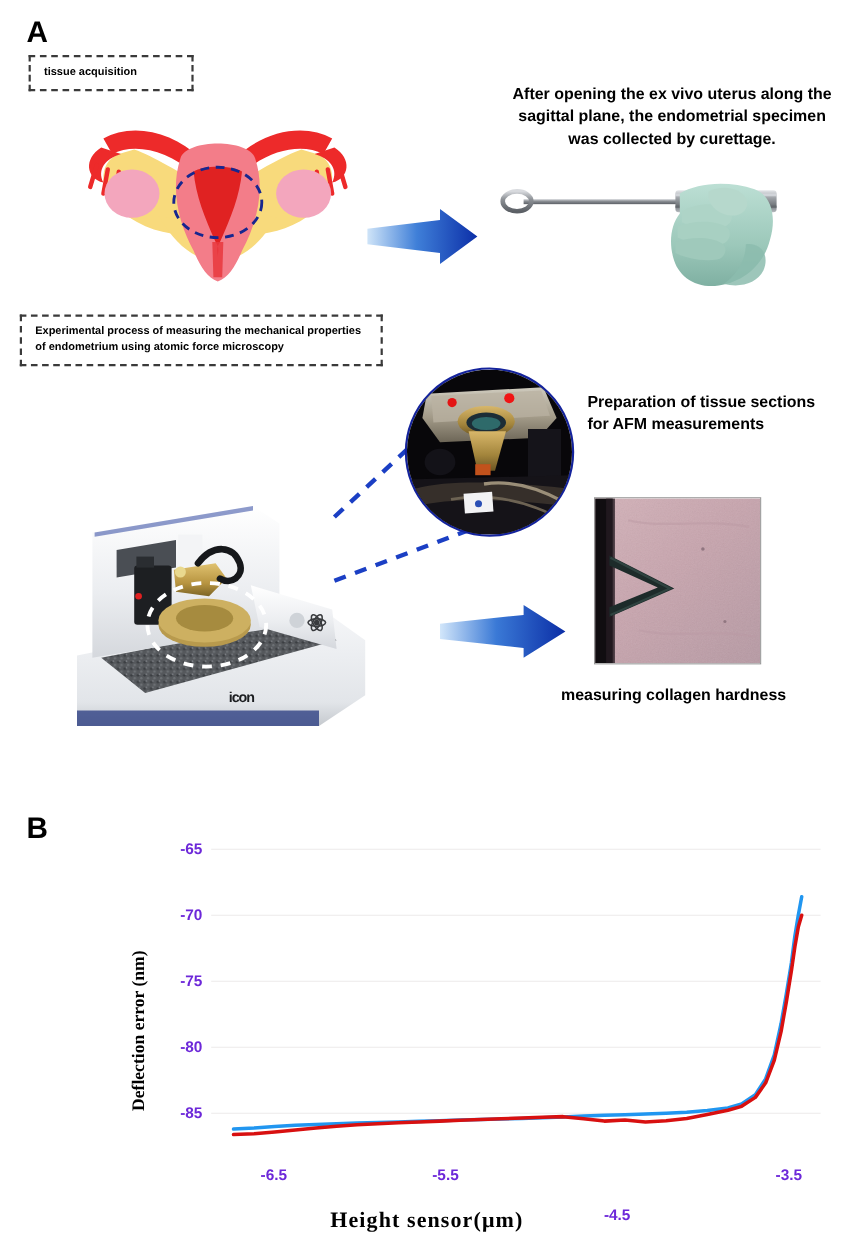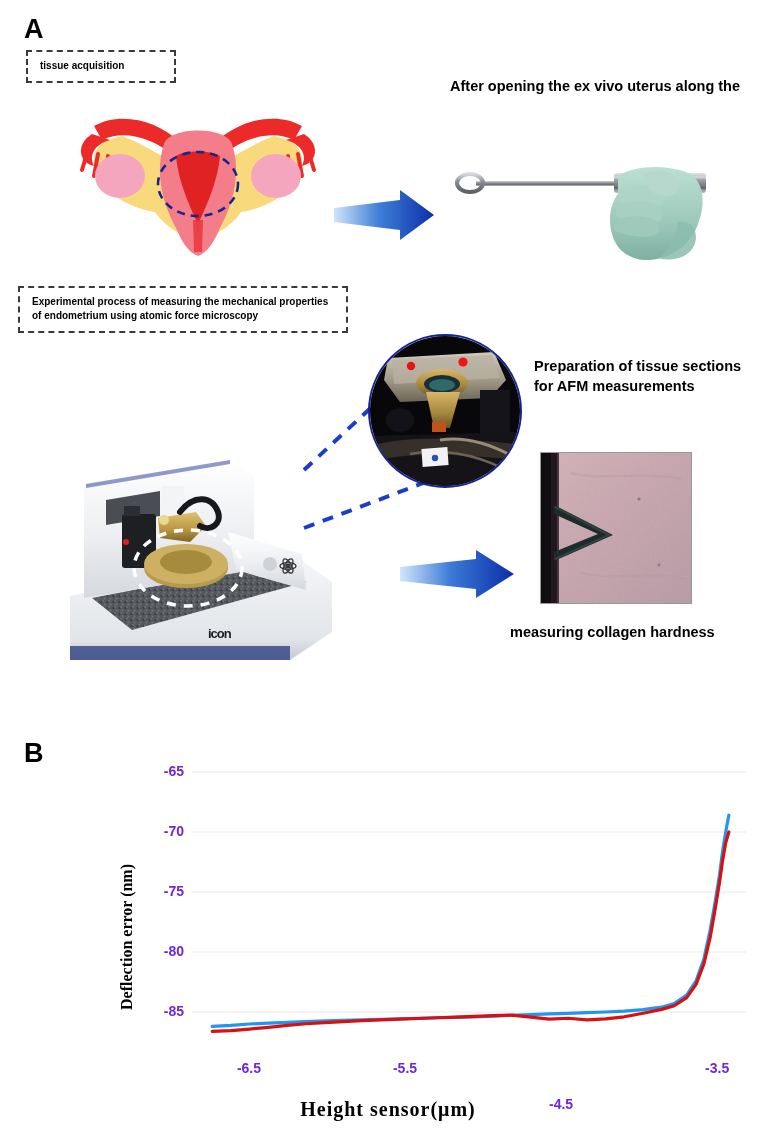--- a/index.html
+++ b/index.html
@@ -81,22 +81,24 @@
       <linearGradient id="agrad1" x1="0" y1="0" x2="1" y2="0">
         <stop offset="0%" stop-color="#cfe4f8"></stop>
         <stop offset="45%" stop-color="#3f7fd8"></stop>
         <stop offset="100%" stop-color="#0c2fa8"></stop>
       </linearGradient>
     </defs>
     <path d="M2 20 L68 12 L68 2 L102 27 L68 52 L68 42 L2 34 Z" fill="url(#agrad1)"></path>
   </svg>
 </div>
 
-<div class="abs caption" style="left:450px;top:76px;width:322px;">
+<div class="abs caption" style="left:450px;top:76px;width:322px;text-align:center;">
   <div>After opening the ex vivo uterus along the</div>
+  <div>sagittal plane, the endometrial specimen</div>
+  <div>was collected by curettage.</div>
 </div>
 
 <div class="abs" style="left:448px;top:162px;width:276px;height:106px;">
   <svg viewBox="0 0 276 106" width="276" height="106" aria-hidden="true">
     <defs>
       <linearGradient id="steel" x1="0" y1="0" x2="0" y2="1">
         <stop offset="0%" stop-color="#d8dade"></stop>
         <stop offset="40%" stop-color="#8d9196"></stop>
         <stop offset="100%" stop-color="#5c6066"></stop>
       </linearGradient>

